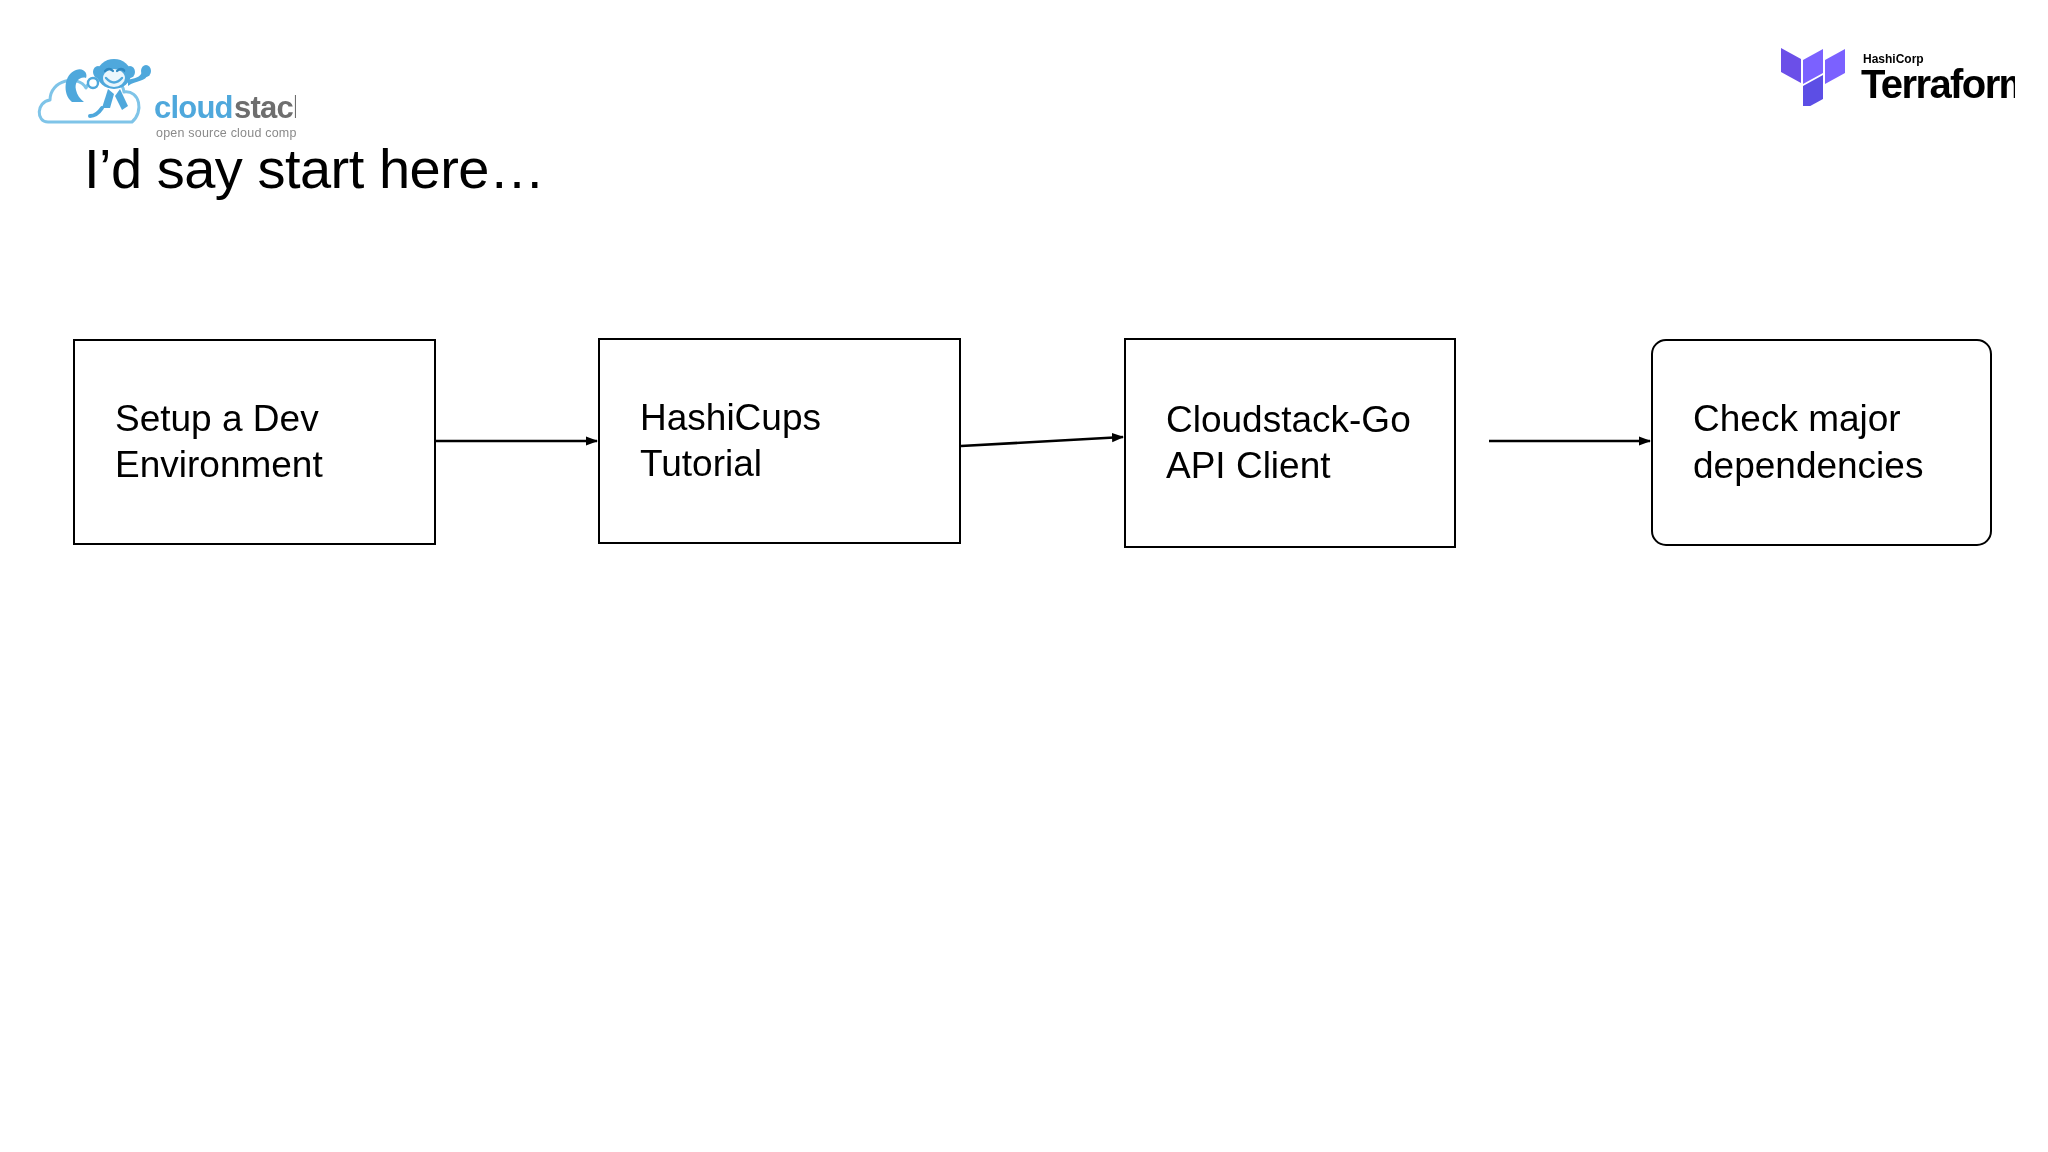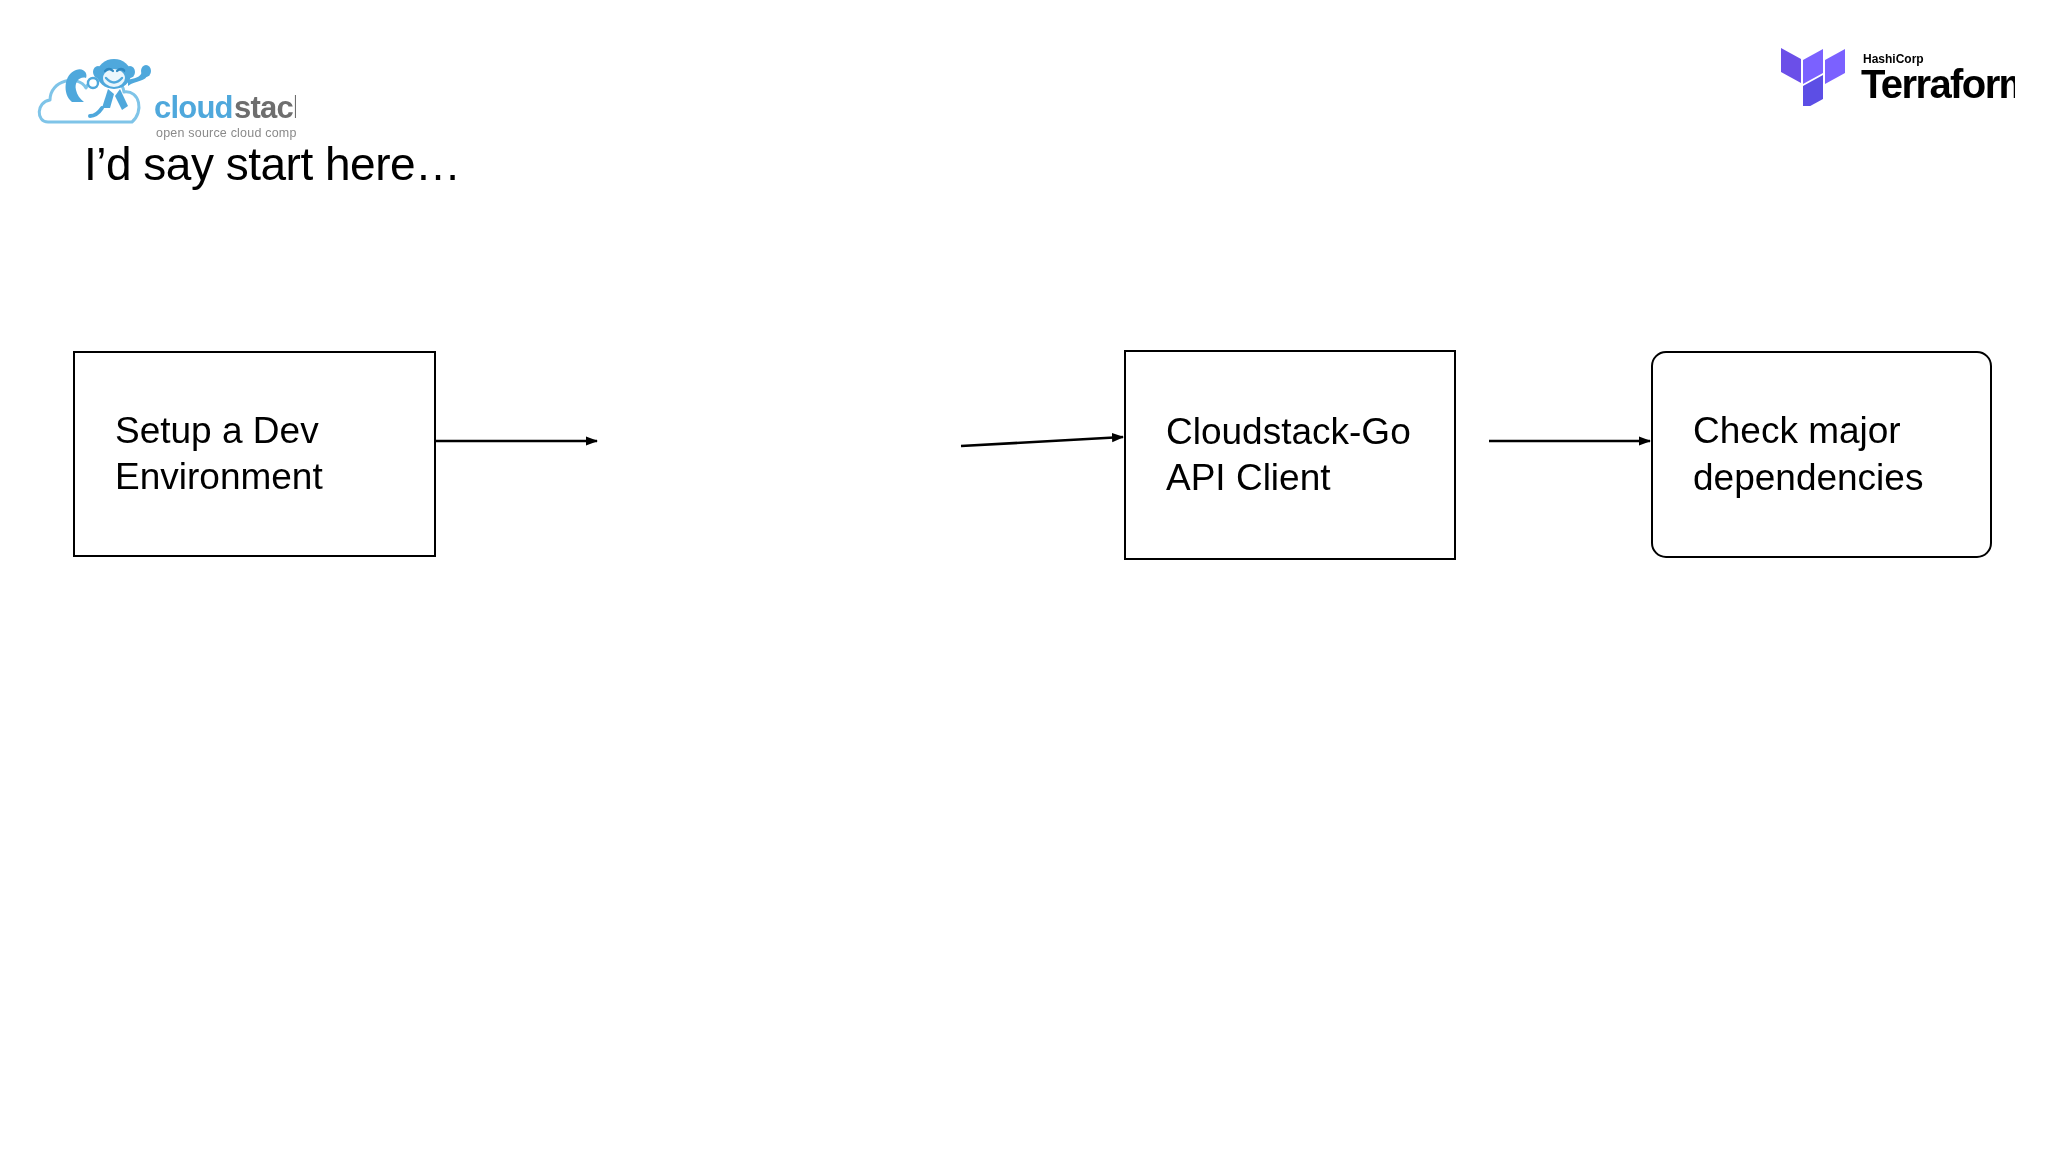--- a/index.html
+++ b/index.html
@@ -34,21 +34,21 @@
     width: 236px;
     height: 66px;
   }
   .tf-logo svg { display: block; }
 
   
   .slide-title {
     position: absolute;
     left: 84px;
     top: 140px;
-    font-size: 46px;
+    font-size: 56px;
     font-weight: 400;
     letter-spacing: -0.5px;
     line-height: 1.05;
     color: #000000;
     white-space: nowrap;
   }
 
   
   .flow {
     position: absolute;
@@ -60,21 +60,20 @@
   }
   .flow-node {
     position: absolute;
     box-sizing: border-box;
     border: 2.5px solid #000000;
     background: #ffffff;
     display: flex;
     flex-direction: column;
     justify-content: center;
     pointer-events: auto;
-    margin-top: 12px;
   }
   .flow-node .node-text {
     padding-left: 40px;
     padding-right: 12px;
     font-size: 37px;
     line-height: 1.25;
     color: #000000;
     text-align: left;
     white-space: pre-line;
   }
@@ -152,20 +151,24 @@
     <line x1="436" y1="441" x2="597" y2="441" stroke="#000000" stroke-width="2.6" marker-end="url(#ah)"></line>
     <line x1="961" y1="446" x2="1123" y2="437" stroke="#000000" stroke-width="2.6" marker-end="url(#ah)"></line>
     <line x1="1489" y1="441" x2="1650" y2="441" stroke="#000000" stroke-width="2.6" marker-end="url(#ah)"></line>
   </svg>
 
   <div class="flow-node node-1">
     <div class="node-text">Setup a Dev
 Environment</div>
   </div>
 
+  <div class="flow-node node-2">
+    <div class="node-text">HashiCups
+Tutorial</div>
+  </div>
 
   <div class="flow-node node-3">
     <div class="node-text">Cloudstack-Go
 API Client</div>
   </div>
 
   <div class="flow-node node-4">
     <div class="node-text">Check major
 dependencies</div>
   </div>

